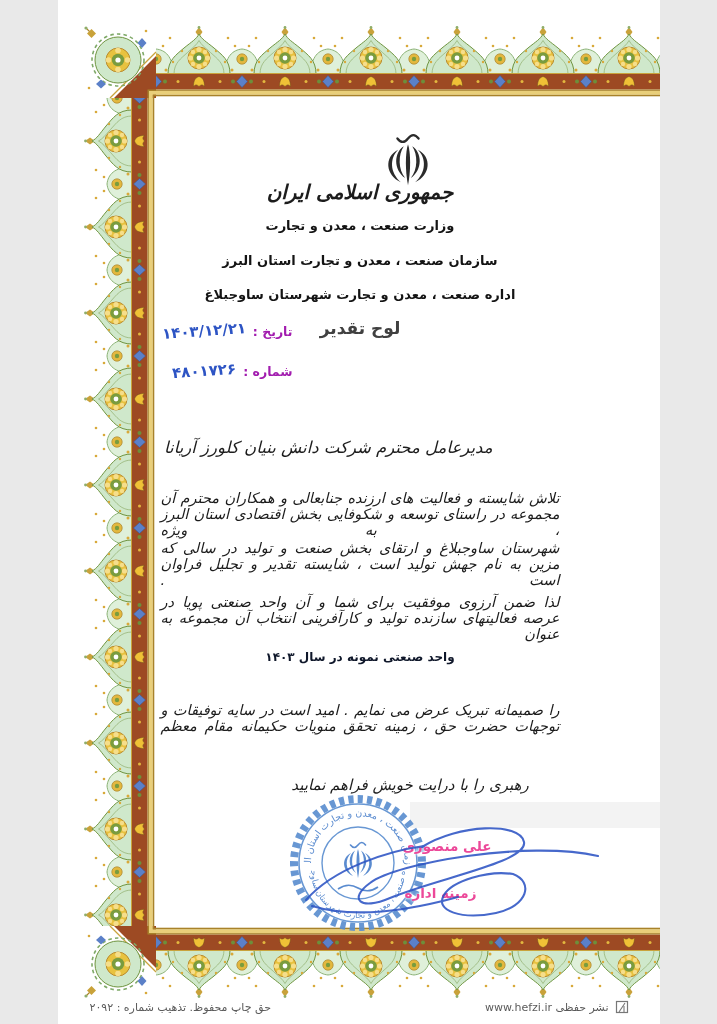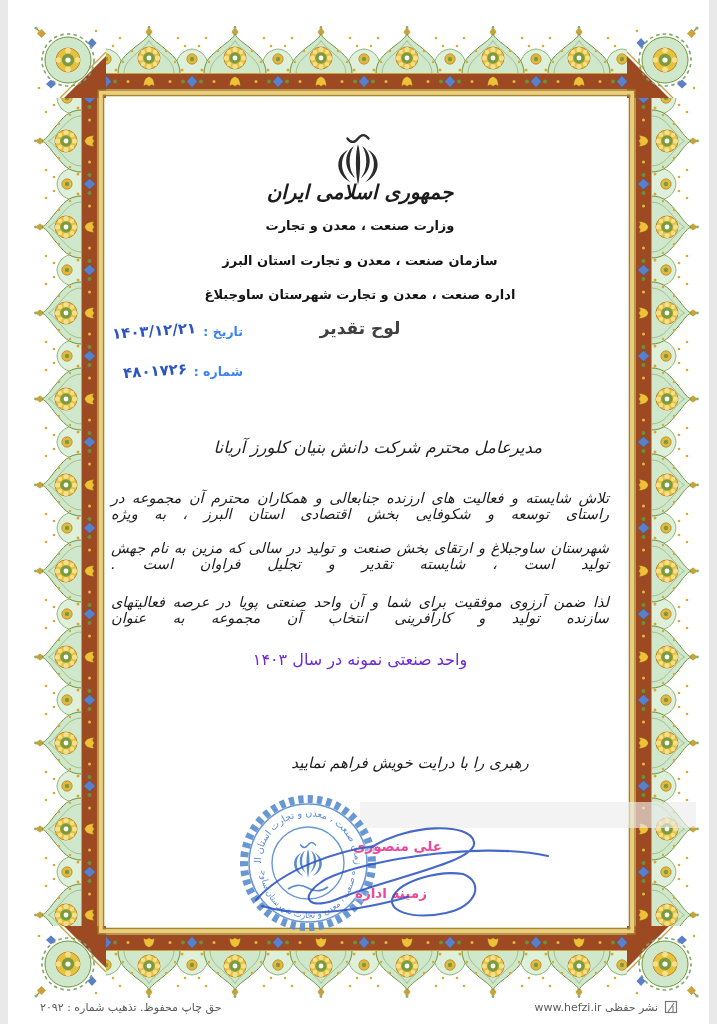--- a/index.html
+++ b/index.html
@@ -1,33 +1,33 @@
 <!DOCTYPE html>
 <html lang="fa"><head>
 <meta charset="utf-8">
 <style>
   html,body{margin:0;padding:0;background:#e9e9e9;}
   .page{
-    position:relative;width:701px;height:1024px;margin:0 auto;background:#ffffff;
+    position:relative;width:602px;height:1024px;margin:0 auto;background:#ffffff;
     font-family:"DejaVu Sans",sans-serif;overflow:hidden;
   }
   .abs{position:absolute;}
   .ctr{left:103px;right:100px;text-align:center;}
   .fa{direction:rtl;unicode-bidi:plugin; }
   .letterhead{font-weight:bold;font-size:13px;color:#141414;letter-spacing:0;}
   .country{font-size:20px;font-weight:bold;font-style:italic;color:#1c1c1c;}
   .doc-title{font-size:17px;font-weight:bold;color:#404040;}
   .meta-row{display:flex;flex-direction:row;gap:7px;direction:rtl;align-items:baseline;width:130px;}
-  .meta-label{font-size:12.5px;font-weight:bold;color:#3b82f6;white-space:nowrap;}
+  .meta-label{font-size:12.5px;font-weight:bold;color:#a21caf;white-space:nowrap;}
   .meta-value{font-size:15px;font-weight:bold;color:#2d54c4;transform:rotate(-4deg);white-space:nowrap;}
   .calli{font-style:italic;color:#1d1d1d;}
   .recipient-name{font-size:18px;}
   .recipient-role{font-size:16.5px;}
   .bodyline{font-size:14.5px;color:#1c1c1c;font-style:italic;text-align:justify;text-align-last:justify;direction:rtl;}
-  .award{font-size:16px;font-weight:normal;color:#6d28d9;}
+  .award{font-size:12px;font-weight:bold;color:#0f172a;}
   .closing{font-size:15px;text-align:center;direction:rtl;}
   .sig-text{font-size:13.5px;font-weight:bold;color:#ec4899;text-shadow:0 0 3px #fff,0 0 3px #fff;direction:rtl;}
   .scanband{background:#ededed;opacity:.65;}
   .footer-txt{font-size:11px;color:#5a5a5a;direction:rtl;display:flex;align-items:center;gap:5px;}
   svg{display:block;}
 </style>
 </head>
 <body>
 
 <div class="page">
@@ -165,21 +165,22 @@
     <span class="meta-label">شماره :</span>
     <span class="meta-value">۴۸۰۱۷۲۶</span>
   </div>
 
   <div class="abs bodyline" style="left:103px;right:100px;top:490px;">تلاش شایسته و فعالیت های ارزنده جنابعالی و همکاران محترم آن مجموعه در راستای توسعه و شکوفایی بخش اقتصادی استان البرز ، به ویژه</div>
 
   <div class="abs fa calli recipient-role" style="right:167px;top:438px;">مدیرعامل محترم شرکت دانش بنیان کلورز آریانا</div>
   <div class="abs bodyline" style="left:103px;right:100px;top:540px;">شهرستان ساوجبلاغ و ارتقای بخش صنعت و تولید در سالی که مزین به نام جهش تولید است ، شایسته تقدیر و تجلیل فراوان است .</div>
   <div class="abs bodyline" style="left:103px;right:100px;top:594px;">لذا ضمن آرزوی موفقیت برای شما و آن واحد صنعتی پویا در عرصه فعالیتهای سازنده تولید و کارآفرینی انتخاب آن مجموعه به عنوان</div>
   <div class="abs ctr fa award" style="top:650px;">واحد صنعتی نمونه در سال ۱۴۰۳</div>
-  <div class="abs fa calli closing" style="left:205px;right:102px;top:754px;">رهبری را با درایت خویش فراهم نمایید</div>
+  <div class="abs bodyline" style="left:103px;right:100px;top:702px;">را صمیمانه تبریک عرض می نمایم . امید است در سایه توفیقات و توجهات حضرت حق ، زمینه تحقق منویات حکیمانه مقام معظم</div>
+  <div class="abs fa calli closing" style="left:205px;right:102px;top:776px;">رهبری را با درایت خویش فراهم نمایید</div>
 
   <div class="abs scanband" style="left:352px;top:802px;width:336px;height:26px;"></div>
 
   <svg class="abs" style="left:229px;top:792px;color:#5c8fd0;" width="142" height="142" viewBox="-71 -71 142 142">
     <g opacity="0.92">
       <circle r="64" fill="none" stroke="#5c8fd0" stroke-width="8" stroke-dasharray="5.2 4.2"></circle>
       <circle r="59" fill="none" stroke="#5c8fd0" stroke-width="1.6"></circle>
       <circle r="36" fill="none" stroke="#5c8fd0" stroke-width="1.4"></circle>
       <path id="sArcT" d="M-47,0 A47,47 0 0 1 47,0" fill="none"></path>
       <path id="sArcB" d="M-47,8 A47,47 0 0 0 47,8" fill="none"></path>

